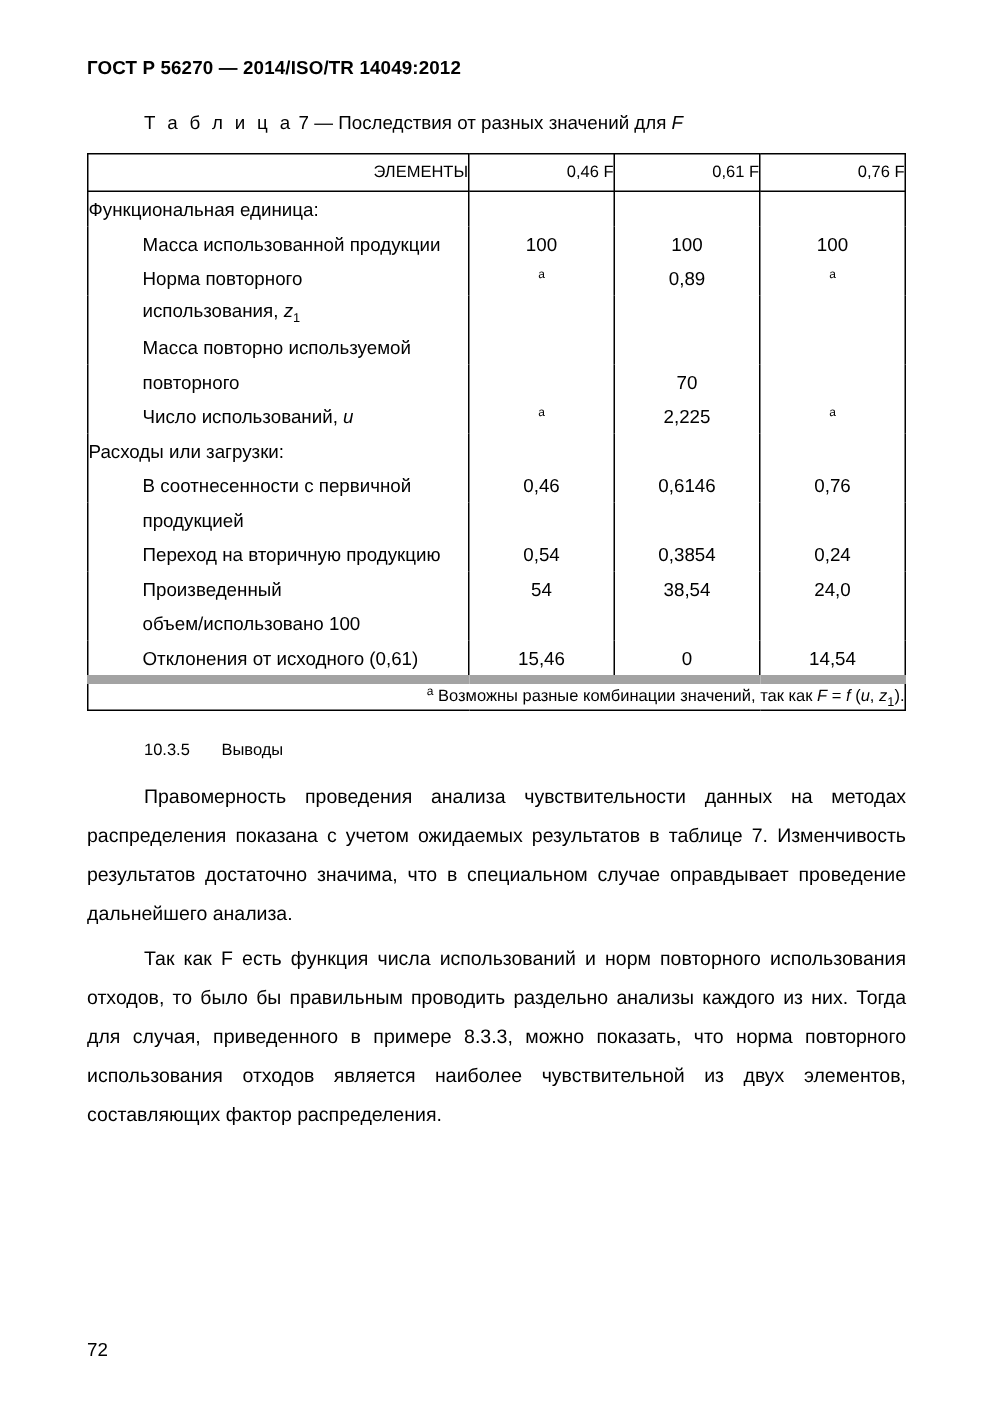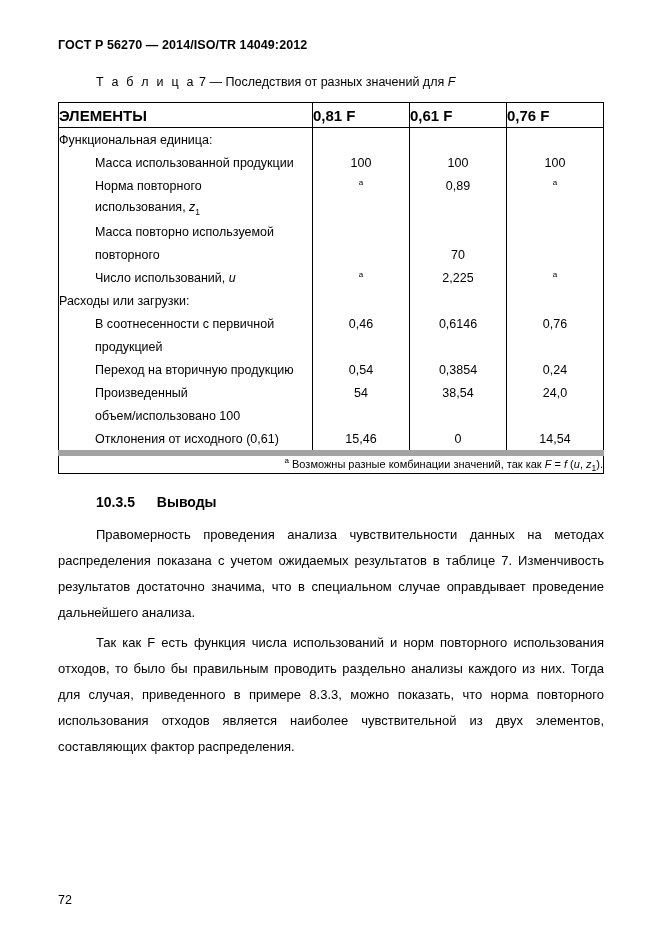--- a/index.html
+++ b/index.html
@@ -47,24 +47,24 @@
     margin-top: 13px;
     table-layout: fixed;
     font-size: 12px;
   }
   table.data td, table.data th {
     border: 1px solid #000000;
     padding: 0;
     vertical-align: middle;
   }
   table.data th {
-    font-weight: bold;
-    text-align: left;
+    font-weight: normal;
+    text-align: right;
     height: 24px;
-    font-size: 15px;
+    font-size: 11px;
   }
   .col-el { width: 254px; }
   .col-v { width: 97px; }
   td.label {
     text-align: left;
     padding-left: 6px;
     height: 23px;
     font-size: 12.5px;
     border-right: 1px solid #000;
     border-top: none;
@@ -100,22 +100,22 @@
     text-align: right;
     padding: 3px 6px 4px 8px;
     font-size: 11px;
     border-top: 1px solid #000;
   }
   .ital { font-style: italic; }
   .sub { font-size: 8.5px; vertical-align: sub; }
   .section-head {
     margin-top: 20px;
     margin-left: 38px;
-    font-size: 14px;
-    font-weight: bold;
+    font-size: 11px;
+    font-weight: normal;
   }
   .section-head .num { margin-right: 18px; }
   p.body-text {
     font-size: 13px;
     line-height: 26px;
     text-align: justify;
     text-justify: inter-word;
     margin: 12px 0 0 0;
     text-indent: 38px;
   }
@@ -145,21 +145,21 @@
   <table class="data">
     <colgroup>
       <col class="col-el">
         <col class="col-v">
         <col class="col-v">
         <col class="col-v">
     </colgroup>
     <thead>
       <tr>
         <th>ЭЛЕМЕНТЫ</th>
-        <th><span>0,81 F</span></th>
+        <th><span>0,46 F</span></th>
         <th><span>0,61 F</span></th>
         <th><span>0,76 F</span></th>
       </tr>
     </thead>
     <tbody>
       <tr class="row first-body">
         <td class="label">Функциональная единица:</td>
         <td class="val"></td>
         <td class="val"></td>
         <td class="val"></td>

